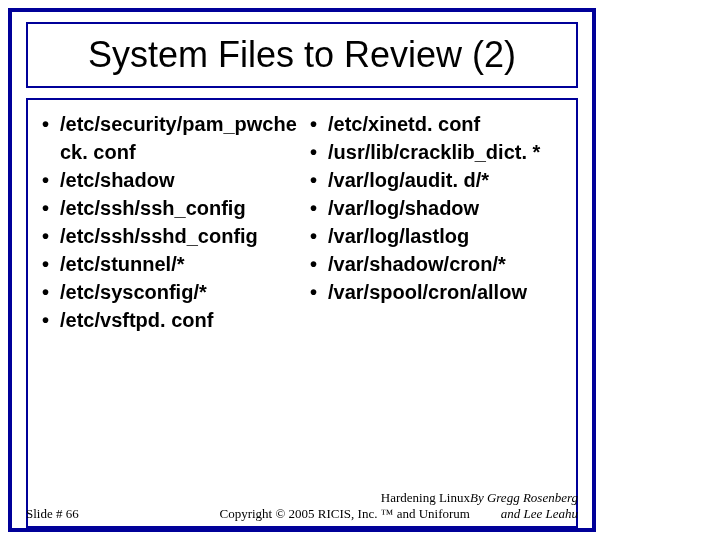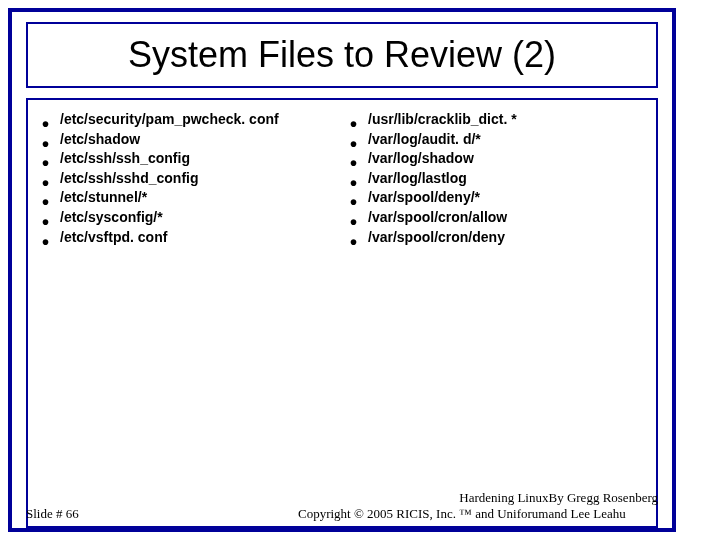--- a/index.html
+++ b/index.html
@@ -4,21 +4,21 @@
 <style>
   * { box-sizing: border-box; margin: 0; padding: 0; }
   body {
     width: 720px;
     height: 540px;
     background: #fff;
     font-family: Arial, Helvetica, sans-serif;
     overflow: hidden;
   }
   .slide {
-    width: 668px;
+    width: 588px;
     height: 524px;
     margin: 8px;
     border: 4px solid #000099;
     background: #fff;
     display: flex;
     flex-direction: column;
     position: relative;
   }
   .title-box {
     margin: 10px 14px 0 14px;
@@ -43,21 +43,21 @@
   .col {
     width: 50%;
     padding: 0 4px;
   }
   ul.list {
     list-style: none;
   }
   ul.list li {
     position: relative;
     padding-left: 22px;
-    font-size: 14px;
+    font-size: 20px;
     font-weight: bold;
     color: #000;
     line-height: 1.4;
     word-break: break-word;
   }
   ul.list li::before {
     content: "•";
     position: absolute;
     left: 4px;
     top: 0;
@@ -70,21 +70,21 @@
     left: 14px;
     right: 14px;
     display: flex;
     align-items: flex-end;
     font-size: 13px;
     color: #000;
     font-family: "Times New Roman", Times, serif;
   }
   .footer-left { flex: 0 0 auto; }
   .footer-center { flex: 1; text-align: right; }
-  .footer-right { flex: 0 0 auto; text-align: left; }
+  .footer-right { flex: 0 0 auto; text-align: right; font-style: italic; }
 </style>
 </head>
 <body>
 
 <div class="slide">
 
   <div class="title-box">
     <h1>System Files to Review (2)</h1>
   </div>
 
@@ -95,27 +95,27 @@
         <li>/etc/shadow</li>
         <li>/etc/ssh/ssh_config</li>
         <li>/etc/ssh/sshd_config</li>
         <li>/etc/stunnel/*</li>
         <li>/etc/sysconfig/*</li>
         <li>/etc/vsftpd. conf</li>
       </ul>
     </div>
     <div class="col">
       <ul class="list">
+        <li>/etc/xinetd. conf</li>
         <li>/usr/lib/cracklib_dict. *</li>
         <li>/var/log/audit. d/*</li>
         <li>/var/log/shadow</li>
         <li>/var/log/lastlog</li>
-        <li>/var/spool/deny/*</li>
+        <li>/var/shadow/cron/*</li>
         <li>/var/spool/cron/allow</li>
-        <li>/var/spool/cron/deny</li>
       </ul>
     </div>
   </div>
 
   <div class="footer">
     <div class="footer-left">Slide # 66</div>
     <div class="footer-center">
       <div>Hardening Linux</div>
       <div>Copyright © 2005 RICIS, Inc. ™ and Uniforum</div>
     </div>

